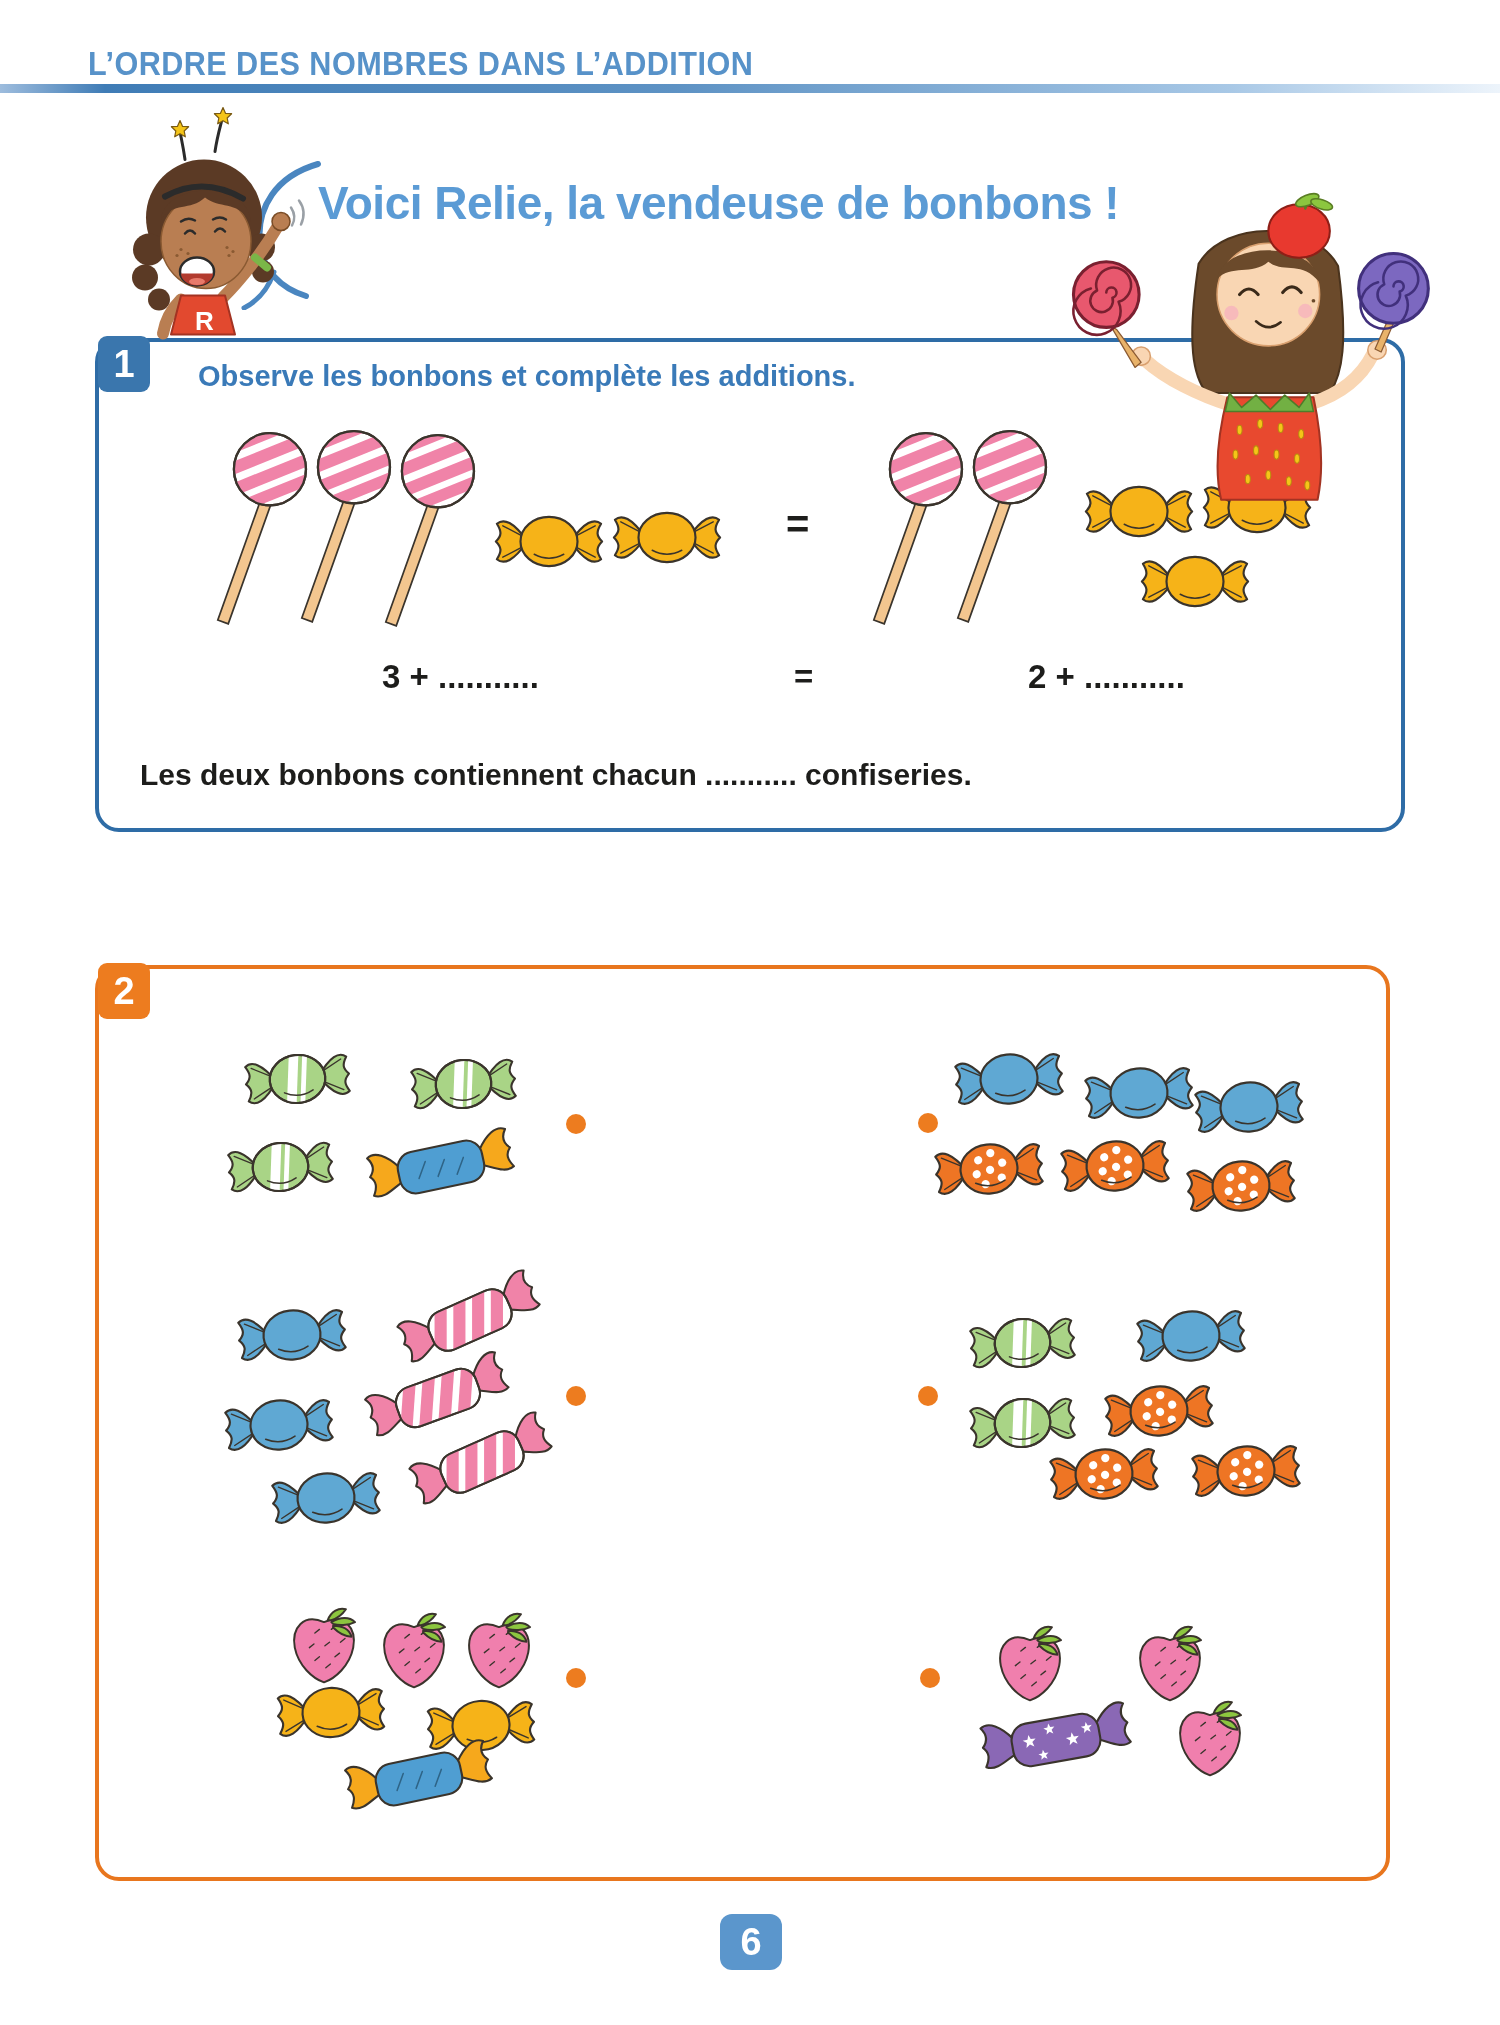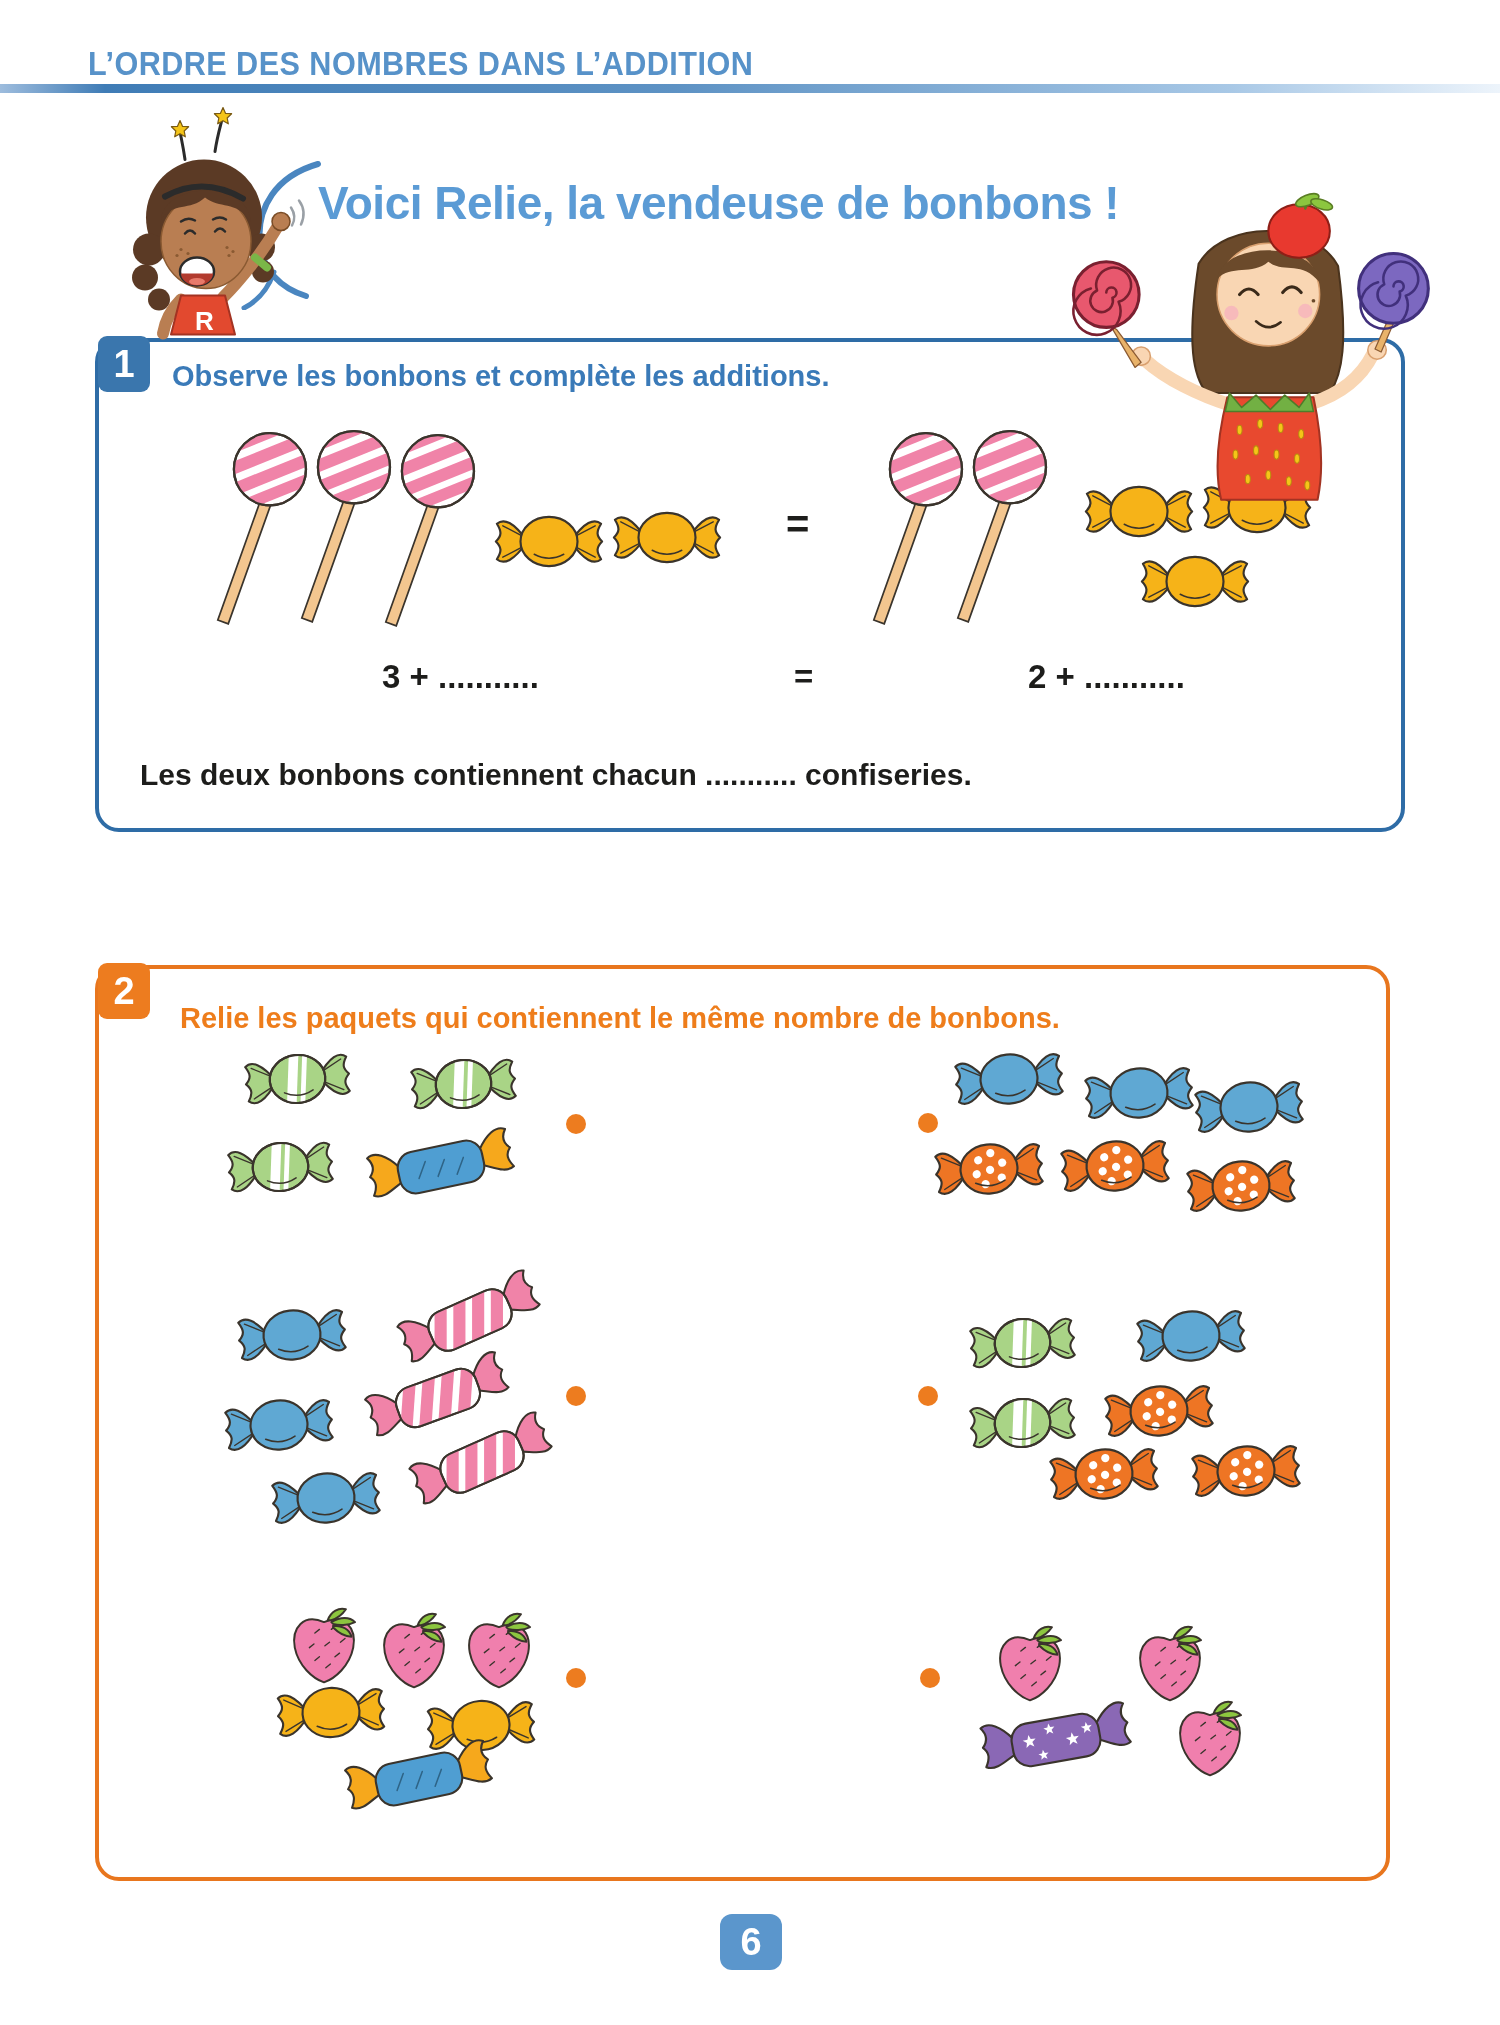--- a/index.html
+++ b/index.html
@@ -17,21 +17,21 @@
   .speech{position:absolute;left:318px;top:176px;font-size:46px;font-weight:bold;color:#5b9bd5;
           letter-spacing:-.5px;white-space:nowrap;z-index:25;}
   .box{position:absolute;border:4px solid;border-radius:24px;background:transparent;z-index:10;}
   .box1{left:95px;top:338px;width:1302px;height:486px;border-color:#2e6ca6;}
   .box2{left:95px;top:965px;width:1287px;height:908px;border-color:#e8761e;}
   .badge{position:absolute;width:52px;height:56px;border-radius:9px;color:#fff;font-weight:bold;
          font-size:38px;display:flex;align-items:center;justify-content:center;z-index:15;}
   .badge1{left:98px;top:336px;background:#3a76ad;}
   .badge2{left:98px;top:963px;background:#ed7c1f;}
   .instr{position:absolute;font-size:29px;font-weight:bold;white-space:nowrap;z-index:15;}
-  .instr1{left:172px;top:360px;color:#3a7ab8;}
+  .instr1{left:198px;top:360px;color:#3a7ab8;}
   .instr2{left:180px;top:1002px;color:#ee7d1b;}
   .eq-candy{position:absolute;left:786px;top:502px;font-size:40px;font-weight:bold;color:#1d1d1b;z-index:15;}
   .eqpart{position:absolute;top:658px;font-size:33px;font-weight:bold;color:#1d1d1b;z-index:15;white-space:nowrap;}
   .eq-left{left:382px;} .eq-mid{left:794px;} .eq-right{left:1028px;}
   .sentence{position:absolute;left:140px;top:758px;font-size:30px;font-weight:bold;color:#1d1d1b;
             white-space:nowrap;z-index:15;}
   .candy{position:absolute;z-index:20;}
   .candy svg{width:100%;height:100%;display:block;overflow:visible;}
   .dot{position:absolute;width:20px;height:20px;border-radius:50%;background:#ed7c1f;z-index:20;}
   .pagenum{position:absolute;left:720px;top:1914px;width:62px;height:56px;border-radius:12px;
@@ -143,21 +143,20 @@
   <div class="badge badge1">1</div>
   <div class="instr instr1">Observe les bonbons et complète les additions.</div>
   <div class="eq-candy">=</div>
   <span class="eqpart eq-left">3 + ...........</span>
   <span class="eqpart eq-mid">=</span>
   <span class="eqpart eq-right">2 + ...........</span>
   <div class="sentence">Les deux bonbons contiennent chacun ........... confiseries.</div>
 
   <section class="box box2"></section>
   <div class="badge badge2">2</div>
-  <div class="instr instr2">Relie les paquets qui contiennent le même nombre de bonbons.</div>
 
   <div id="scene">
       <div class="candy" style="left: 196px; top: 426px; width: 128px; height: 205px; transform: rotate(0deg);">
         <svg viewBox="0 0 135 215">
           <defs>
             <clipPath id="l1">
               <circle cx="78" cy="45" r="38"></circle>
             </clipPath>
           </defs>
   <g stroke="#3a342c" stroke-width="2.4">

